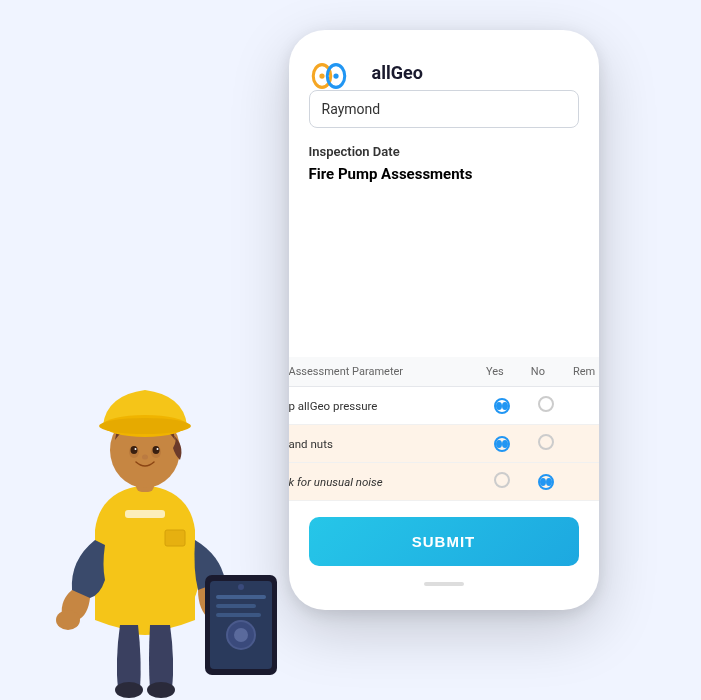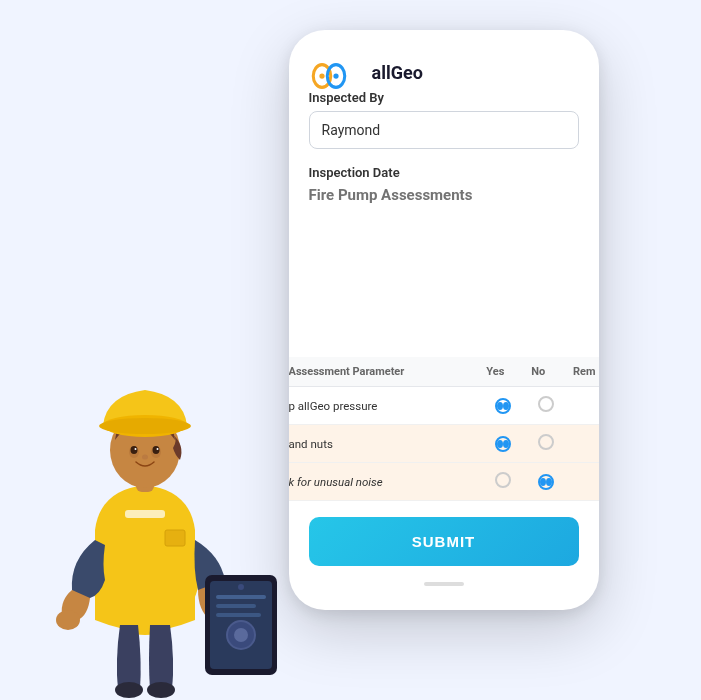--- a/index.html
+++ b/index.html
@@ -86,39 +86,39 @@
 
     .field-input .calendar-icon {
       color: #667085;
       font-size: 16px;
     }
 
     
     .section-title {
       font-size: 15px;
       font-weight: 700;
-      color: #737373;
+      color: #000000;
       margin-bottom: 16px;
     }
 
     
     .assessment-table {
       width: 100%;
       border-collapse: collapse;
       font-size: 12px;
       margin-left: -20px;
       width: calc(100% + 40px);
     }
 
     .assessment-table th {
       background: #f8f9fa;
       padding: 8px 6px;
       text-align: left;
       color: #666;
-      font-weight: 700;
+      font-weight: 400;
       font-size: 11px;
       border-bottom: 1px solid #e5e7eb;
     }
 
     .assessment-table th:first-child {
       padding-left: 20px;
     }
 
     .assessment-table th.center,
     .assessment-table td.center {
@@ -208,21 +208,20 @@
       <div class="logo-area">
         <svg class="logo-icon" viewBox="0 0 44 32" fill="none" xmlns="http://www.w3.org/2000/svg">
           <ellipse cx="14" cy="16" rx="10" ry="13" stroke="#f5a623" stroke-width="3.5" fill="none"></ellipse>
           <ellipse cx="30" cy="16" rx="10" ry="13" stroke="#2196f3" stroke-width="3.5" fill="none"></ellipse>
           <circle cx="14" cy="16" r="3" fill="#f5a623"></circle>
           <circle cx="30" cy="16" r="3" fill="#2196f3"></circle>
         </svg>
         <span class="logo-text">allGeo</span>
       </div>
 
-      <div class="field-label">Inspected By</div>
       <div class="field-input">
         <span>Raymond</span>
       </div>
 
       <div class="field-label">Inspection Date</div>
 
       <div class="section-title">Fire Pump Assessments</div>
 
     </div>
 

